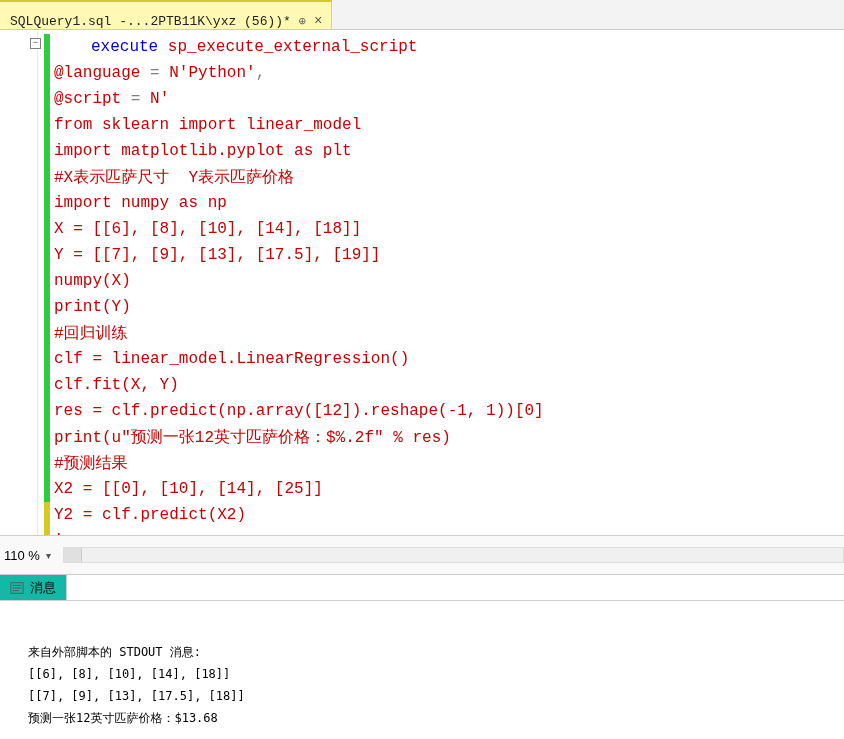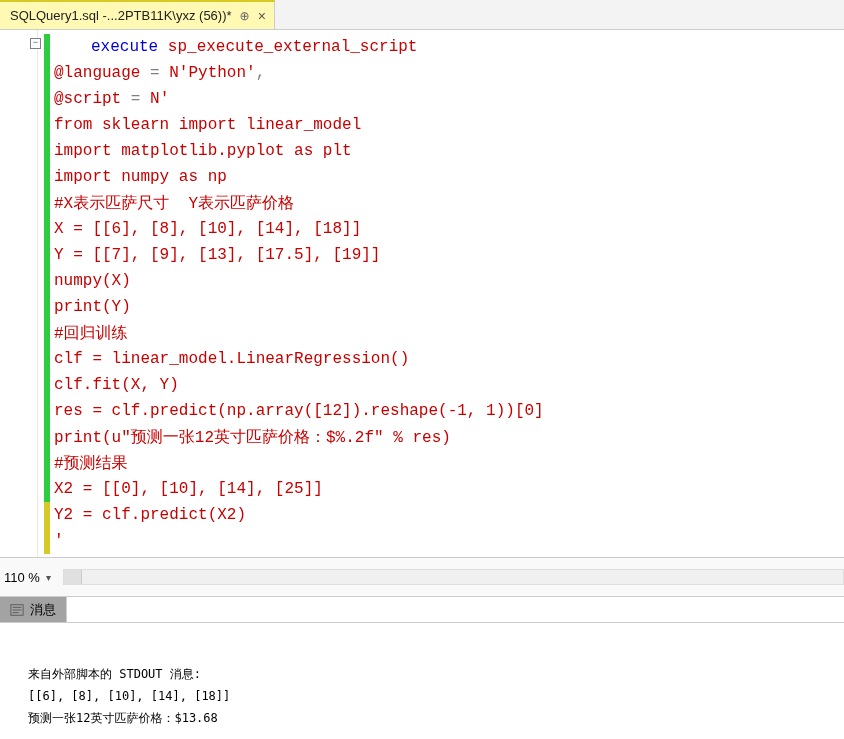--- a/index.html
+++ b/index.html
@@ -16,27 +16,27 @@
   .tab-bar {
     display: flex;
     align-items: stretch;
     background: #f3f3f3;
     height: 30px;
     border-bottom: 1px solid #ccc;
     flex: 0 0 auto;
   }
   .tab {
     display: flex;
-    align-items: center;
+    align-items: flex-end;
     background: #fff9b3;
     border-top: 2px solid #d6c926;
     border-right: 1px solid #ccc;
     padding: 0 8px 0 10px;
     font-size: 13px;
-    font-family: Liberation Sans, sans-serif;
+    font-family: Liberation Mono, monospace;
     color: #222;
     gap: 8px;
   }
   .tab .pin { color: #666; font-size: 12px; }
   .tab .close { color: #555; font-size: 14px; cursor: pointer; }
   .editor-area {
     display: flex;
     flex: 1 1 auto;
     overflow: hidden;
   }
@@ -124,21 +124,21 @@
     font-size: 13px;
     flex: 0 0 auto;
   }
   .messages-tab {
     display: flex;
     align-items: center;
     gap: 6px;
     padding: 0 10px;
     height: 100%;
     border-right: 1px solid #ccc;
-    background: #a3a3a3;
+    background: #14b8a6;
   }
   .msg-icon {
     width: 14px;
     height: 14px;
     display: inline-flex;
   }
   .output {
     flex: 0 0 auto;
     padding: 4px 6px 10px 28px;
     font-family: "SimSun","NSimSun",Consolas,monospace;
@@ -163,22 +163,22 @@
 <div class="editor-area">
   <div class="gutter">
     <div class="outline-toggle">−</div>
   </div>
   <div class="code" id="code-lines">
       <div class="line"><span class="change-bar change-green"></span><span class="k-blue">execute</span><span class="k-red"> sp_execute_external_script</span></div>
       <div class="line"><span class="change-bar change-green"></span><span class="k-red">@language </span><span class="k-gray">=</span><span class="k-red"> N</span><span class="k-red">'Python'</span><span class="k-gray">,</span></div>
       <div class="line"><span class="change-bar change-green"></span><span class="k-red">@script </span><span class="k-gray">=</span><span class="k-red"> N</span><span class="k-red">'</span></div>
       <div class="line"><span class="change-bar change-green"></span><span class="k-red">from sklearn import linear_model</span></div>
       <div class="line"><span class="change-bar change-green"></span><span class="k-red">import matplotlib.pyplot as plt</span></div>
+      <div class="line"><span class="change-bar change-green"></span><span class="k-red">#X表示匹萨尺寸  Y表示匹萨价格</span></div>
       <div class="line"><span class="change-bar change-green"></span><span class="k-red">import numpy as np</span></div>
-      <div class="line"><span class="change-bar change-green"></span><span class="k-red">#X表示匹萨尺寸  Y表示匹萨价格</span></div>
       <div class="line"><span class="change-bar change-green"></span><span class="k-red">X = [[6], [8], [10], [14], [18]]</span></div>
       <div class="line"><span class="change-bar change-green"></span><span class="k-red">Y = [[7], [9], [13], [17.5], [19]]</span></div>
       <div class="line"><span class="change-bar change-green"></span><span class="k-red">numpy(X)</span></div>
       <div class="line"><span class="change-bar change-green"></span><span class="k-red">print(Y)</span></div>
       <div class="line"><span class="change-bar change-green"></span><span class="k-red">#回归训练</span></div>
       <div class="line"><span class="change-bar change-green"></span><span class="k-red">clf = linear_model.LinearRegression()</span></div>
       <div class="line"><span class="change-bar change-green"></span><span class="k-red">clf.fit(X, Y)</span></div>
       <div class="line"><span class="change-bar change-green"></span><span class="k-red">res = clf.predict(np.array([12]).reshape(-1, 1))[0]</span></div>
       <div class="line"><span class="change-bar change-green"></span><span class="k-red">print(u"预测一张12英寸匹萨价格：$%.2f" % res)</span></div>
       <div class="line"><span class="change-bar change-green"></span><span class="k-red">#预测结果</span></div>
@@ -206,14 +206,15 @@
         <line x1="3" y1="11" x2="10" y2="11" stroke="#555" stroke-width="1"></line>
       </svg>
     </span>
     <span>消息</span>
   </div>
 </div>
 
 <div class="output" id="output-lines">
     <div class="ln">来自外部脚本的 STDOUT 消息:</div>
     <div class="ln">[[6], [8], [10], [14], [18]]</div>
+    <div class="ln">[[7], [9], [13], [17.5], [18]]</div>
     <div class="ln">预测一张12英寸匹萨价格：$13.68</div>
   </div>
 
 </body></html>

